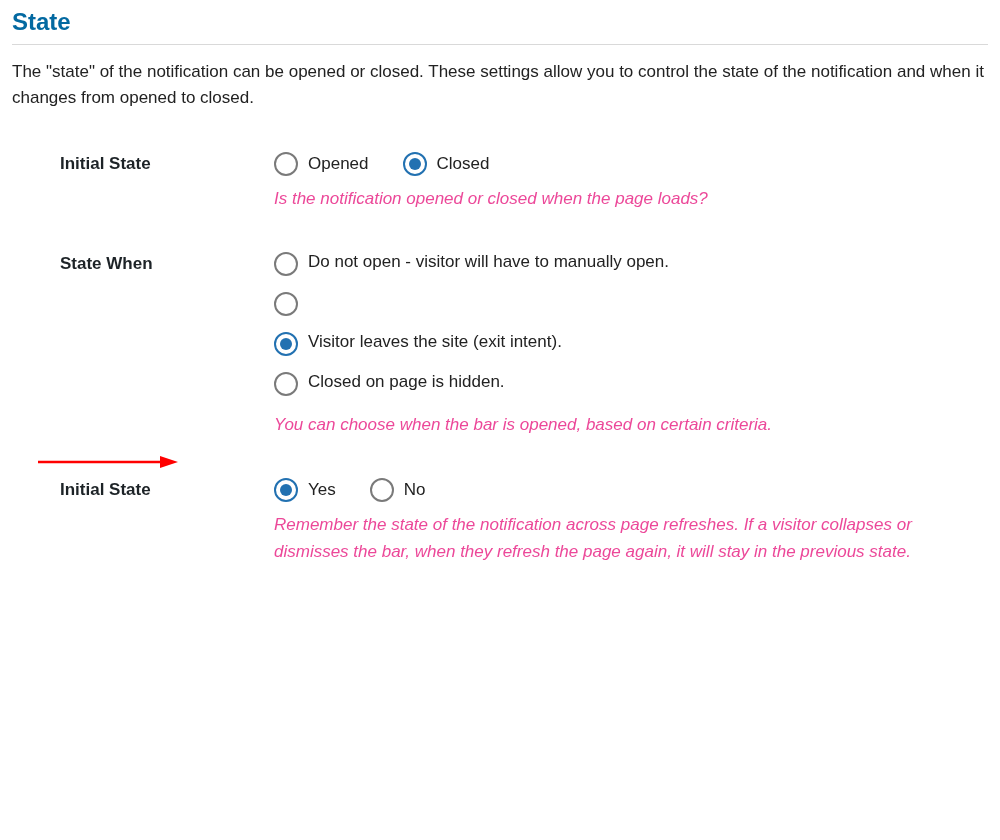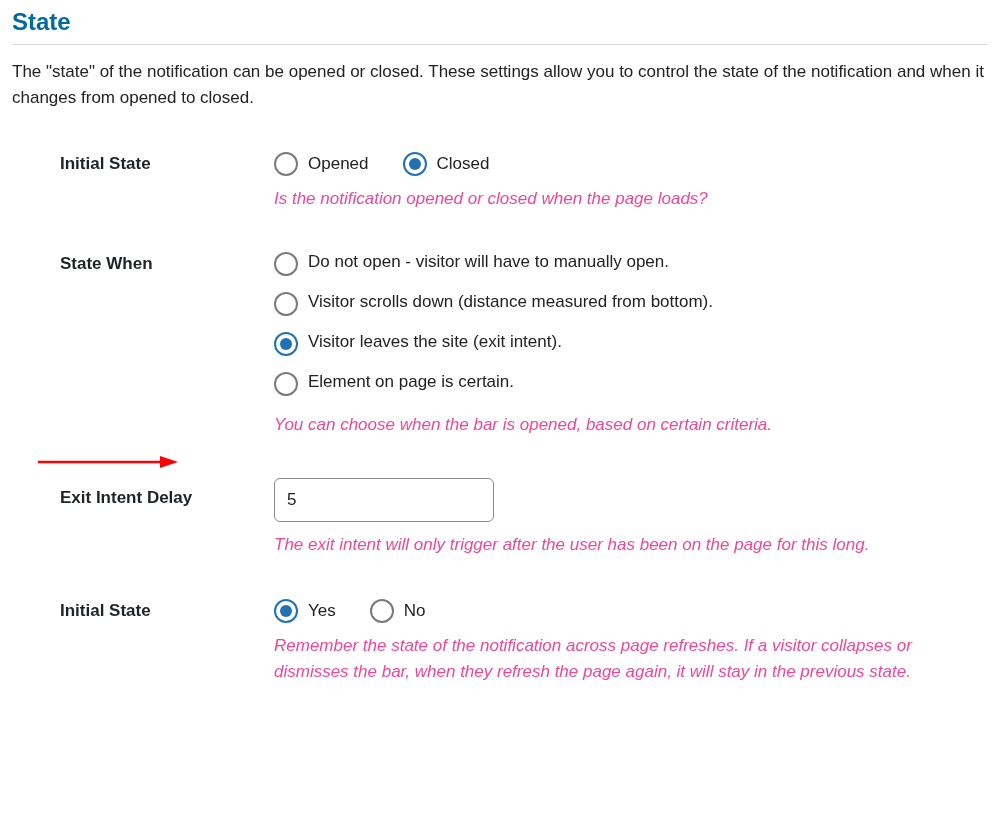--- a/index.html
+++ b/index.html
@@ -149,41 +149,33 @@
 
   <div class="field-row">
     <div class="field-label">State When</div>
     <div class="field-body option-list">
       <div class="radio-line">
         <span class="radio"></span>
         <span class="radio-label">Do not open - visitor will have to manually open.</span>
       </div>
       <div class="radio-line">
         <span class="radio"></span>
-        <span class="radio-label">Visitor scrolls down (distance measured from bottom).</span>
       </div>
       <div class="radio-line">
         <span class="radio selected"></span>
         <span class="radio-label">Visitor leaves the site (exit intent).</span>
       </div>
       <div class="radio-line">
         <span class="radio"></span>
-        <span class="radio-label">Element on page is certain.</span>
+        <span class="radio-label">Closed on page is hidden.</span>
       </div>
       <p class="helper">You can choose when the bar is opened, based on certain criteria.</p>
     </div>
   </div>
 
-  <div class="field-row">
-    <div class="field-label" style="padding-top:10px;">Exit Intent Delay</div>
-    <div class="field-body">
-      <input type="text" class="text-input" value="5" style="">
-      <p class="helper">The exit intent will only trigger after the user has been on the page for this long.</p>
-    </div>
-  </div>
 
   <div class="field-row" style="margin-bottom:0;">
     <div class="field-label">Initial State</div>
     <div class="field-body">
       <div style="display:flex; align-items:center;">
         <span class="radio-inline">
           <span class="radio selected"></span>
           <span class="radio-label">Yes</span>
         </span>
         <span class="radio-inline">

